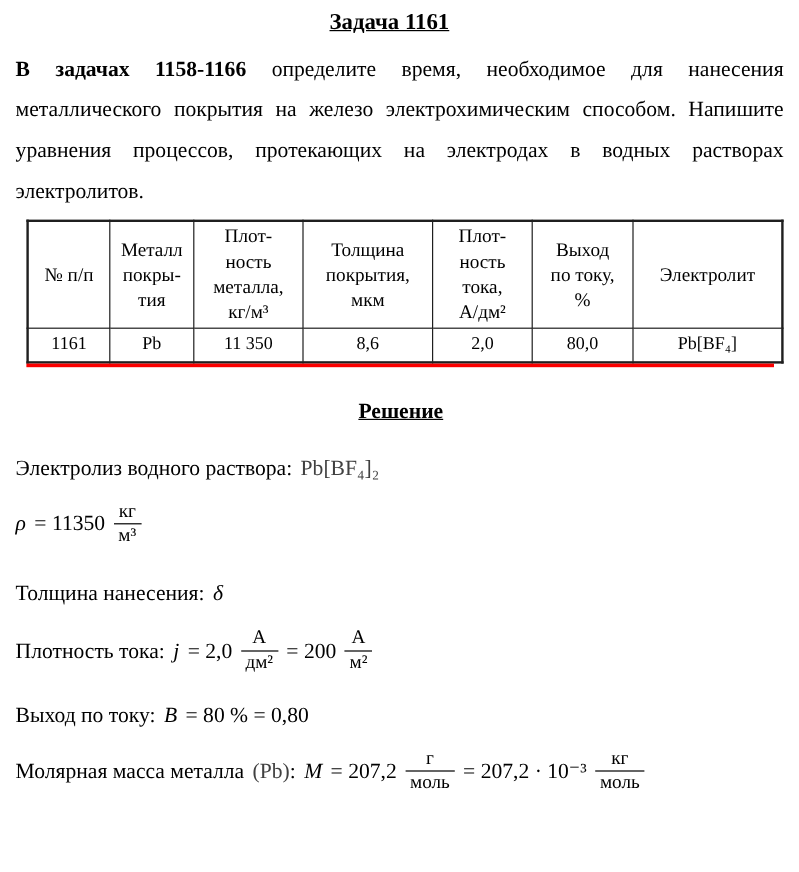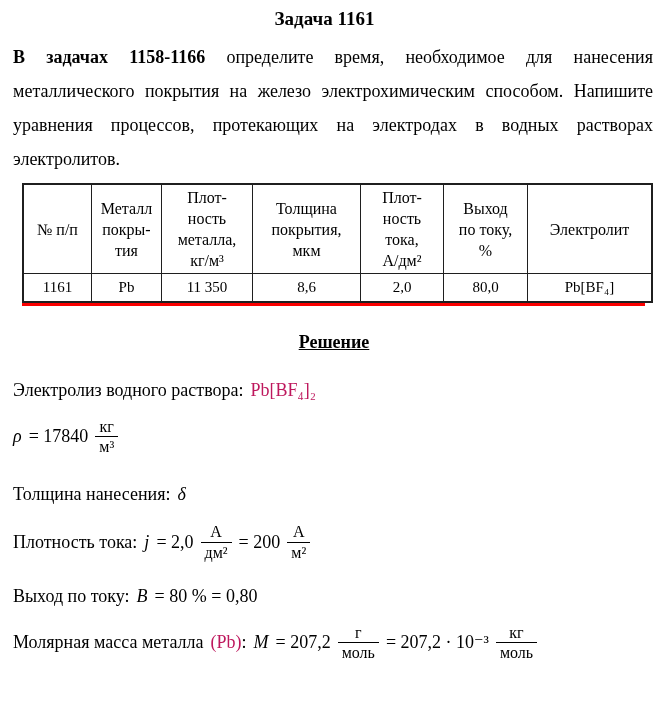--- a/index.html
+++ b/index.html
@@ -4,21 +4,21 @@
 <style>
   html, body { margin:0; padding:0; }
   body {
     width:666px; height:727px; overflow:hidden;
     background:#ffffff; color:#000;
     font-family:"Liberation Serif", "DejaVu Serif", serif;
     position:relative;
   }
   .page-title {
     margin:8px 17px 0 0; text-align:center;
-    font-size:19px; font-weight:bold; 
+    font-size:19px; font-weight:bold; text-decoration:underline;
   }
   .intro { margin:10px 13px 0 13px; font-size:18px; }
   .intro .line {
     line-height:34px;
     text-align:justify; text-align-last:justify;
     white-space:nowrap;
   }
   .intro .line.last { text-align-last:left; }
   .b { font-weight:bold; }
 
@@ -51,21 +51,21 @@
     white-space:nowrap;
   }
   .m-l1 { margin-top:27px; }
   .m-l2 { margin-top:22px; }
   .m-l3 { margin-top:16px; }
   .m-l4 { margin-top:28px; }
   .m-l5 { margin-top:17px; }
   .m-l6 { margin-top:24px; }
   .m-l7 { margin-top:16px; }
 
-  .red { color:#be185d; }
+  .red { color:#404040; }
   .mvar { font-style:italic; }
   .frac {
     display:inline-flex; flex-direction:column; align-items:center;
     font-size:16px; line-height:1.2; text-align:right;
   }
   .frac .num { display:block; padding:0 4px; }
   .frac .den { display:block; padding:0 4px; border-top:1.4px solid #000; }
   .nogap { display:inline; }
 </style>
 </head>
@@ -125,21 +125,21 @@
   <div class="sol">
 
     <div class="sol-line m-l1">
       <span>Электролиз водного раствора:</span>
       <span class="red">Pb[BF₄]₂</span>
     </div>
 
 
     <div class="sol-line m-l3">
       <span class="mvar">ρ</span>
-      <span>= 17840</span>
+      <span>= 11350</span>
       <span class="frac">
           <span class="num">кг</span>
           <span class="den">м³</span>
         </span>
     </div>
 
     <div class="sol-line m-l4">
       <span>Толщина нанесения:</span>
       <span class="mvar">δ</span>
     </div>

